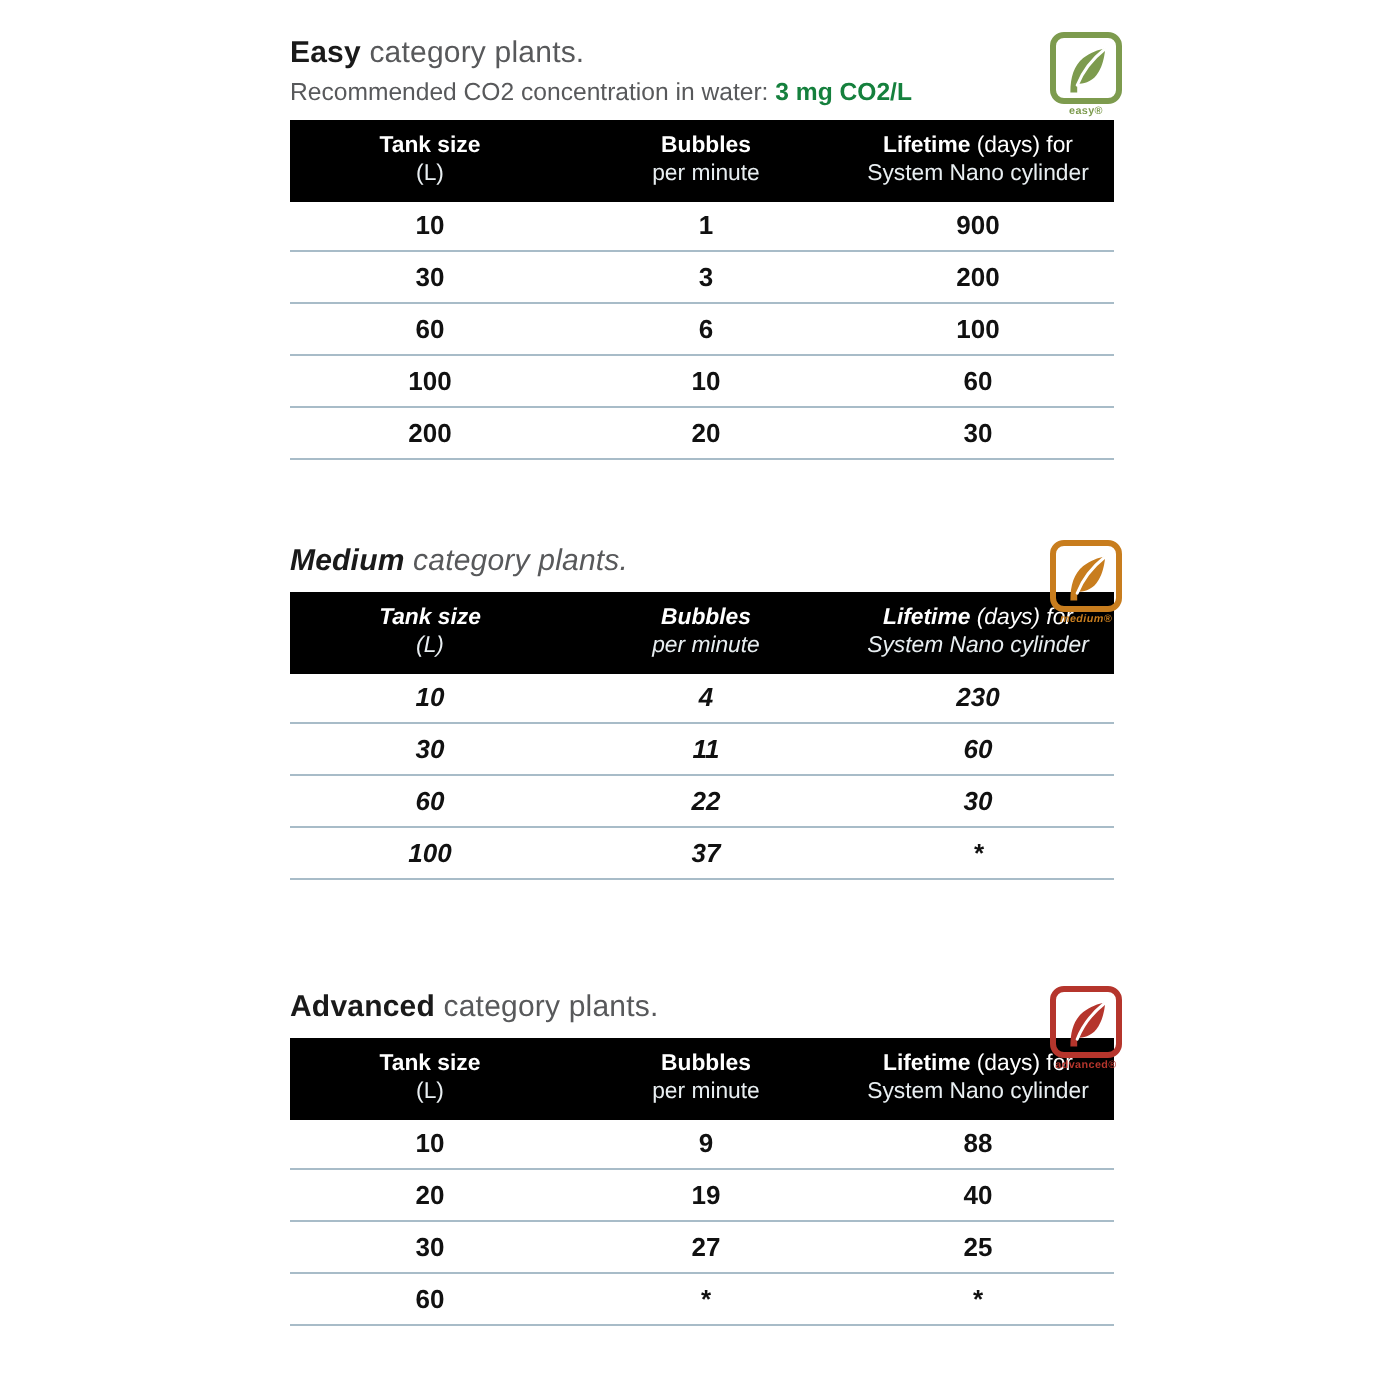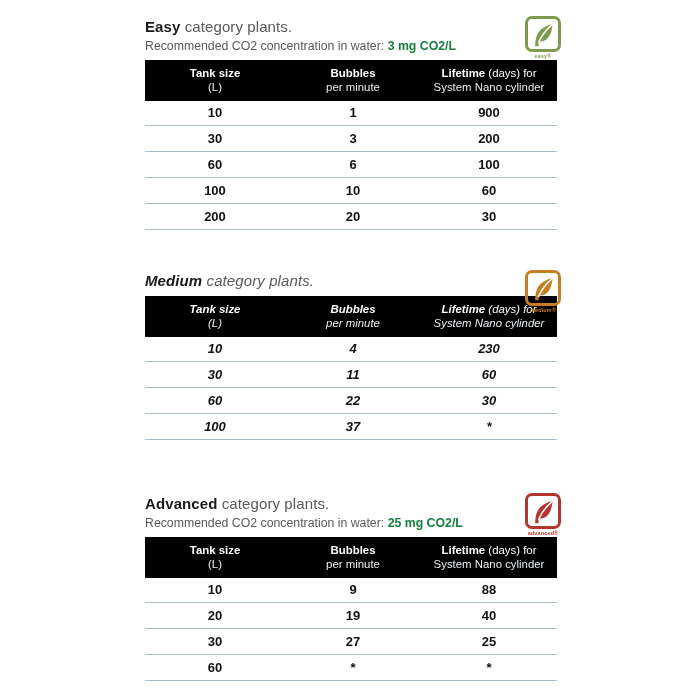--- a/index.html
+++ b/index.html
@@ -251,21 +251,20 @@
           <tr>
             <td>100</td>
             <td>37</td>
             <td class="star">*</td>
           </tr>
         </tbody>
       </table>
     </div>
     <div class="section" id="section-2">
       <div class="sec-heading"><span class="strong">Advanced</span><span> category plants.</span></div>
-      <div class="sec-sub"><span>Recommended CO2 concentration in water: </span><span class="strong">25 mg CO2/L</span></div>
       <div class="logo" style="color: rgb(181, 53, 44);">
         <div class="mark">
           <svg viewBox="0 0 22 24">
             <path d="M3.2 23.2 C3.2 15.5 5.0 9.8 9.6 6.0 C13.0 3.2 17.2 1.8 20.6 1.2 C20.6 1.2 20.2 9.6 16.2 14.6 C13.4 18.1 9.6 18.9 6.6 18.9 L6.6 23.2 Z" fill="#b5352c"></path>
             <path d="M20.3 1.6 C14.5 6.2 9.6 12.0 6.6 19.6" stroke="#ffffff" stroke-width="1.5" fill="none" stroke-linecap="round"></path>
           </svg>
         </div>
         <div class="cap">advanced®</div>
       </div>
       <table class="spec">

